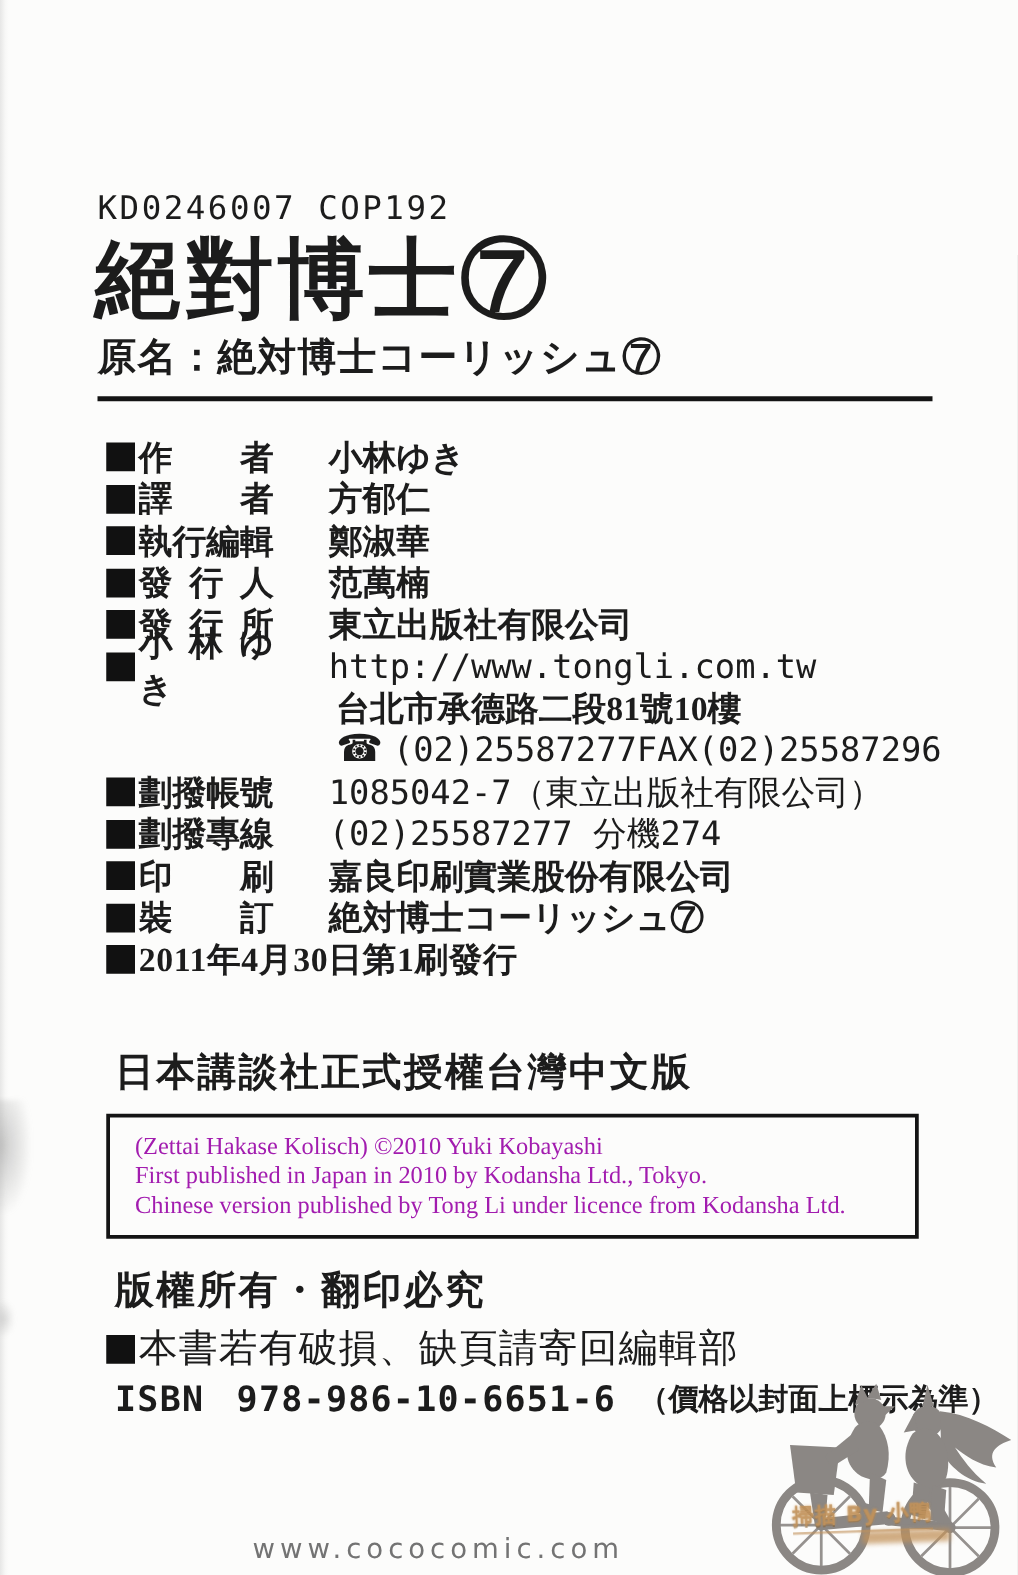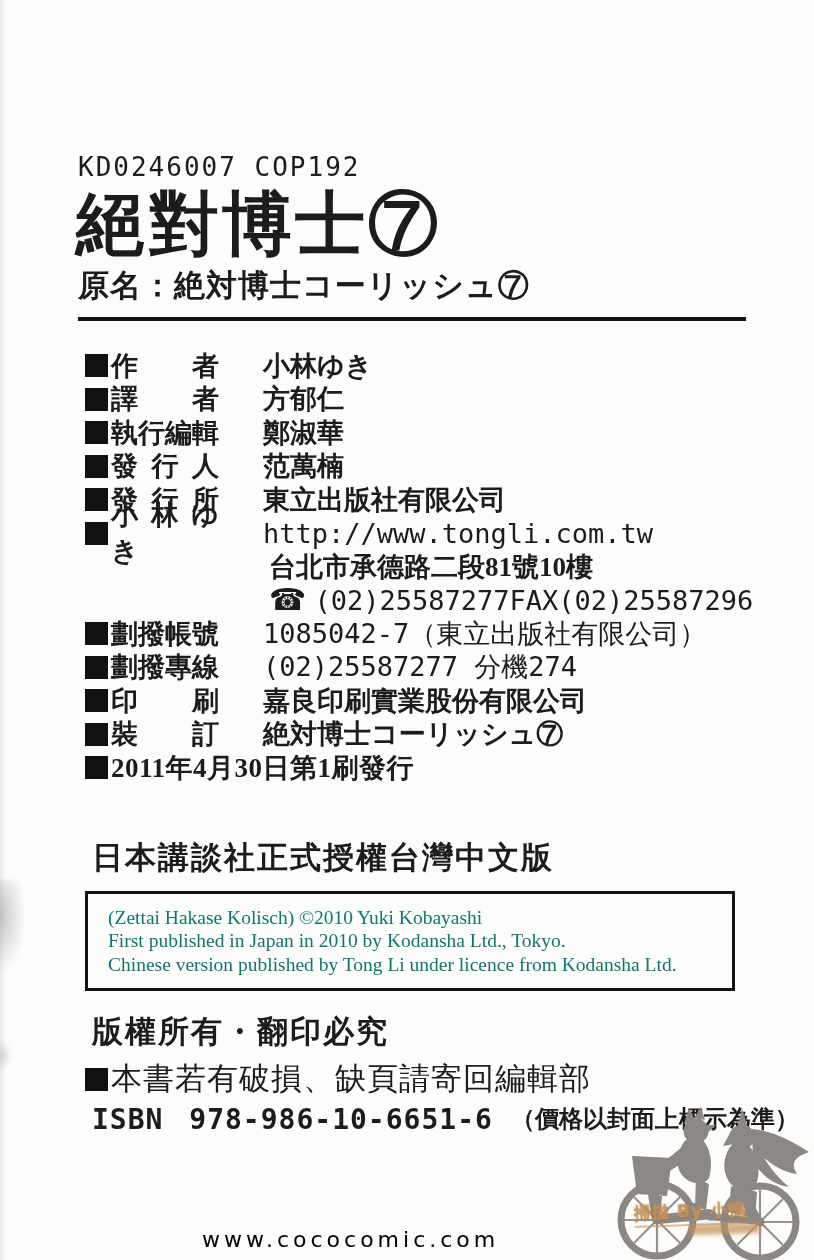--- a/index.html
+++ b/index.html
@@ -69,42 +69,42 @@
     margin:52px 0 0 14px;
     font-size:31px;font-weight:700;letter-spacing:2px;
   }
   .lic-box{
     margin:12px 0 0 7px;width:604px;
     border:3px solid #141414;
     padding:12px 20px 12px 20px;
   }
   .lic-line{
     font-family:"Liberation Serif","DejaVu Serif",serif;
-    font-size:19.5px;line-height:23.5px;color:#0f766e;
+    font-size:19.5px;line-height:23.5px;color:#a21caf;
   }
   .copy-line{
     margin:20px 0 0 14px;
     font-size:31px;font-weight:700;letter-spacing:2px;
   }
   .damage-line{
     margin:6px 0 0 7px;display:flex;align-items:center;
     font-size:31px;font-weight:400;letter-spacing:1px;height:40px;
   }
   .isbn-row{
     margin:4px 0 0 14px;display:flex;align-items:flex-start;
   }
   .isbn{
     font-family:"DejaVu Sans Mono","Liberation Mono",monospace;
     font-size:28px;font-weight:600;letter-spacing:1px;word-spacing:8px;
   }
   .isbn-note{margin-left:18px;font-size:24px;font-weight:600;}
   .site-url{
     position:absolute;left:202px;bottom:8px;
     font-family:"DejaVu Sans","Liberation Sans",sans-serif;
-    font-size:22px;letter-spacing:4px;color:#000000;
+    font-size:22px;letter-spacing:4px;color:#737373;
   }
   .silhouette{
     position:absolute;right:2px;bottom:0;width:200px;height:158px;
   }
   .silhouette svg{display:block;}
   .scan-mark{
     position:absolute;left:22px;top:98px;
     transform:rotate(-2deg);
     font-family:"DejaVu Sans",sans-serif;
     font-size:17px;font-weight:700;letter-spacing:1px;white-space:nowrap;

